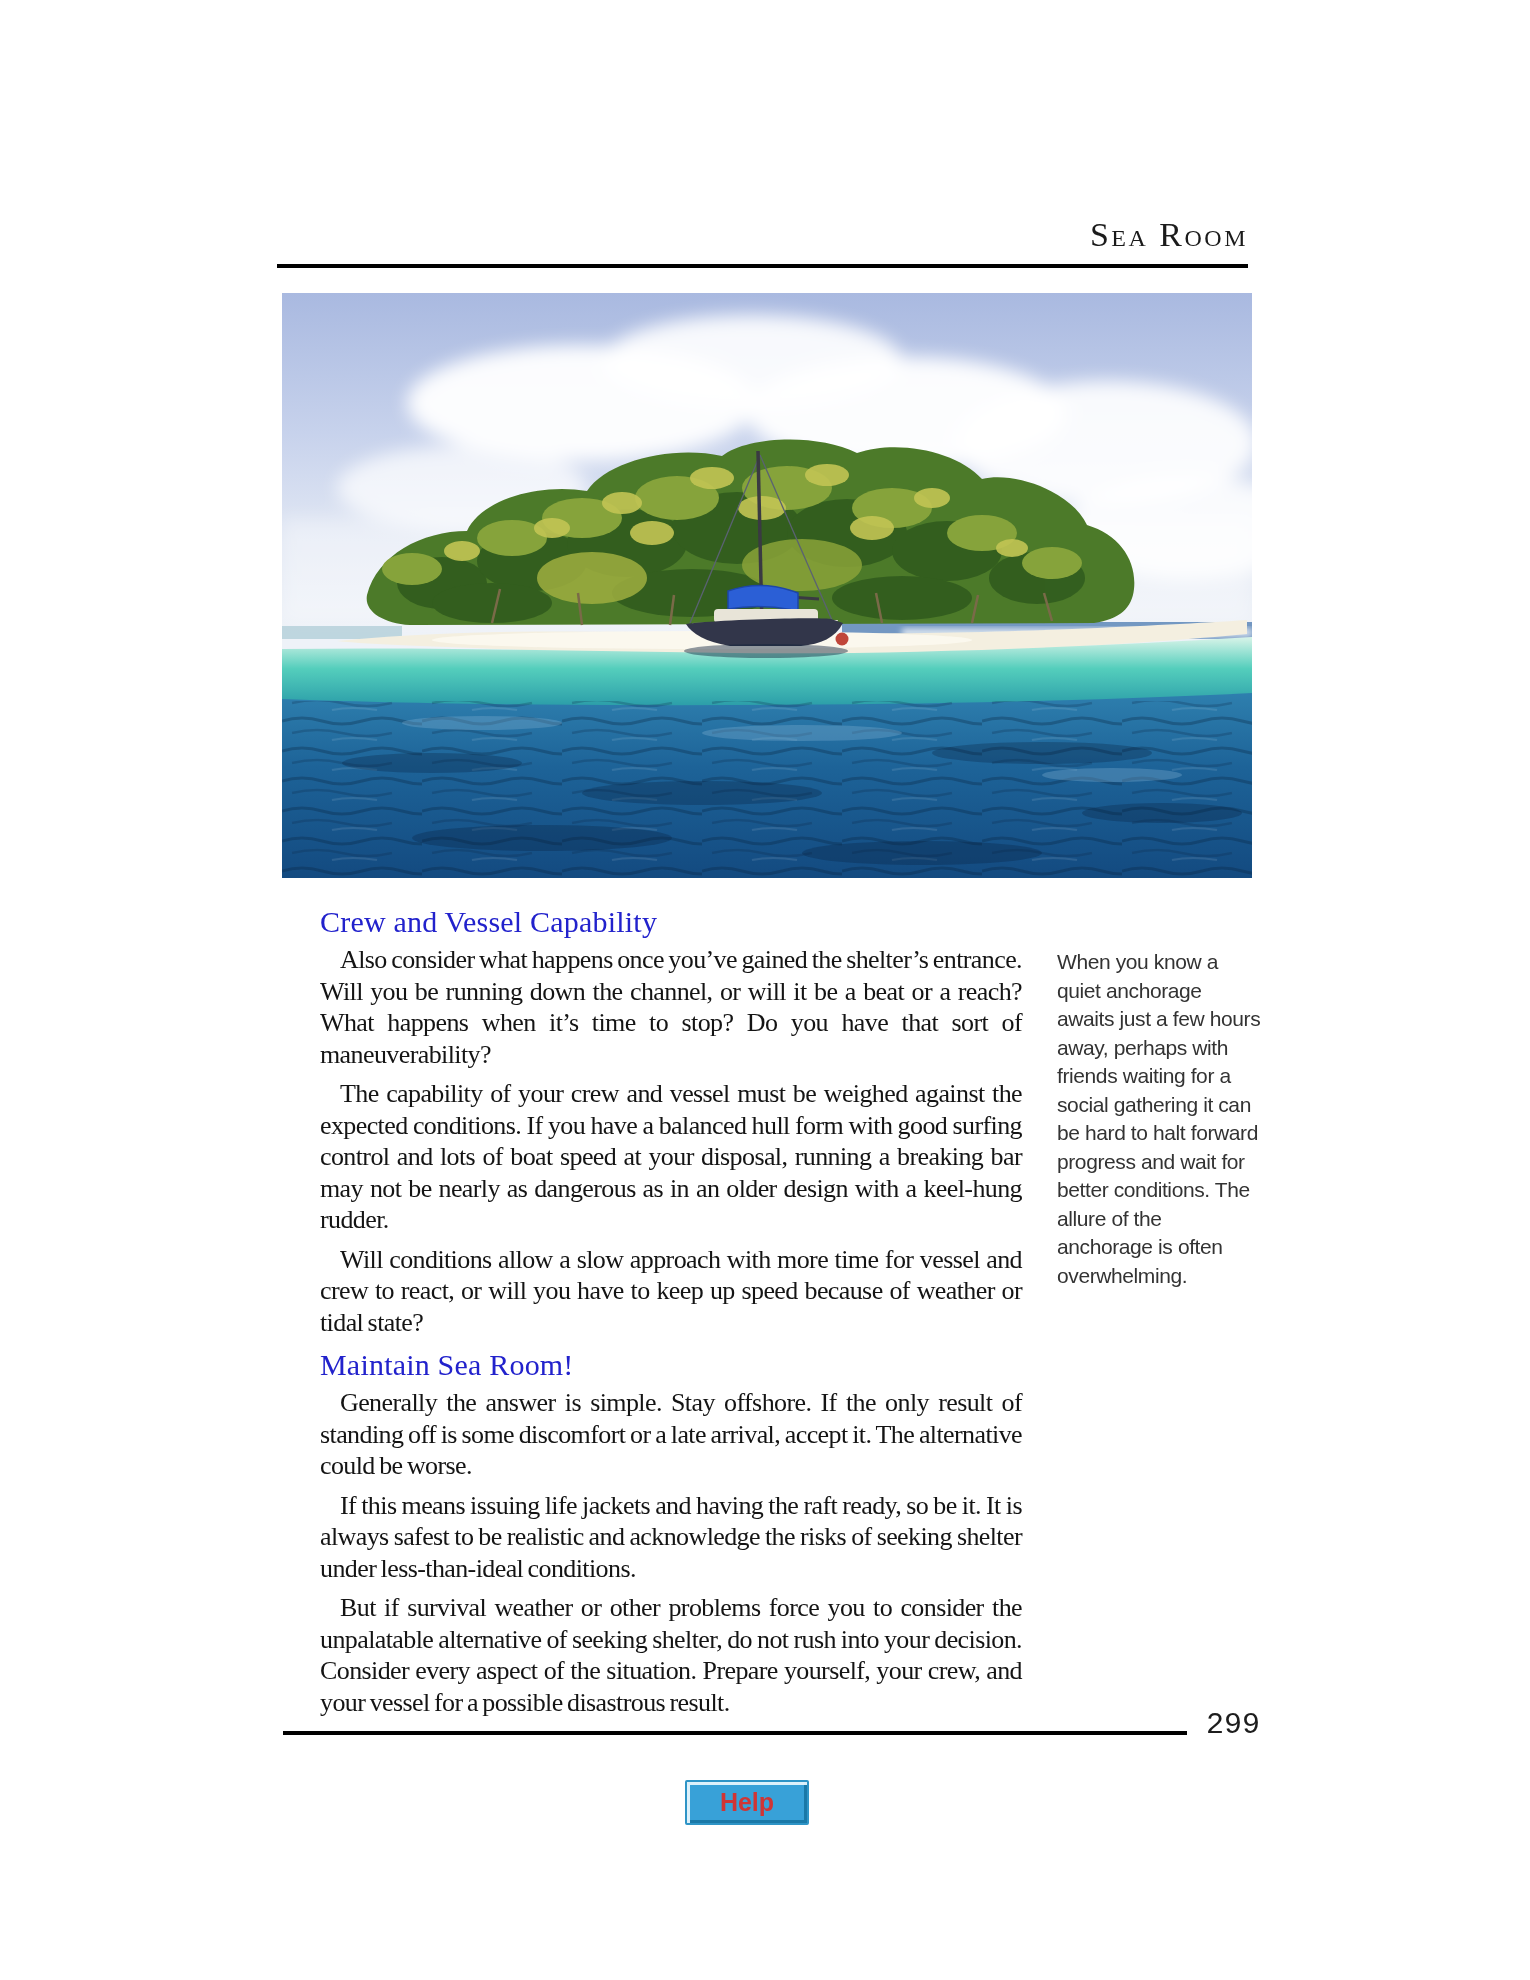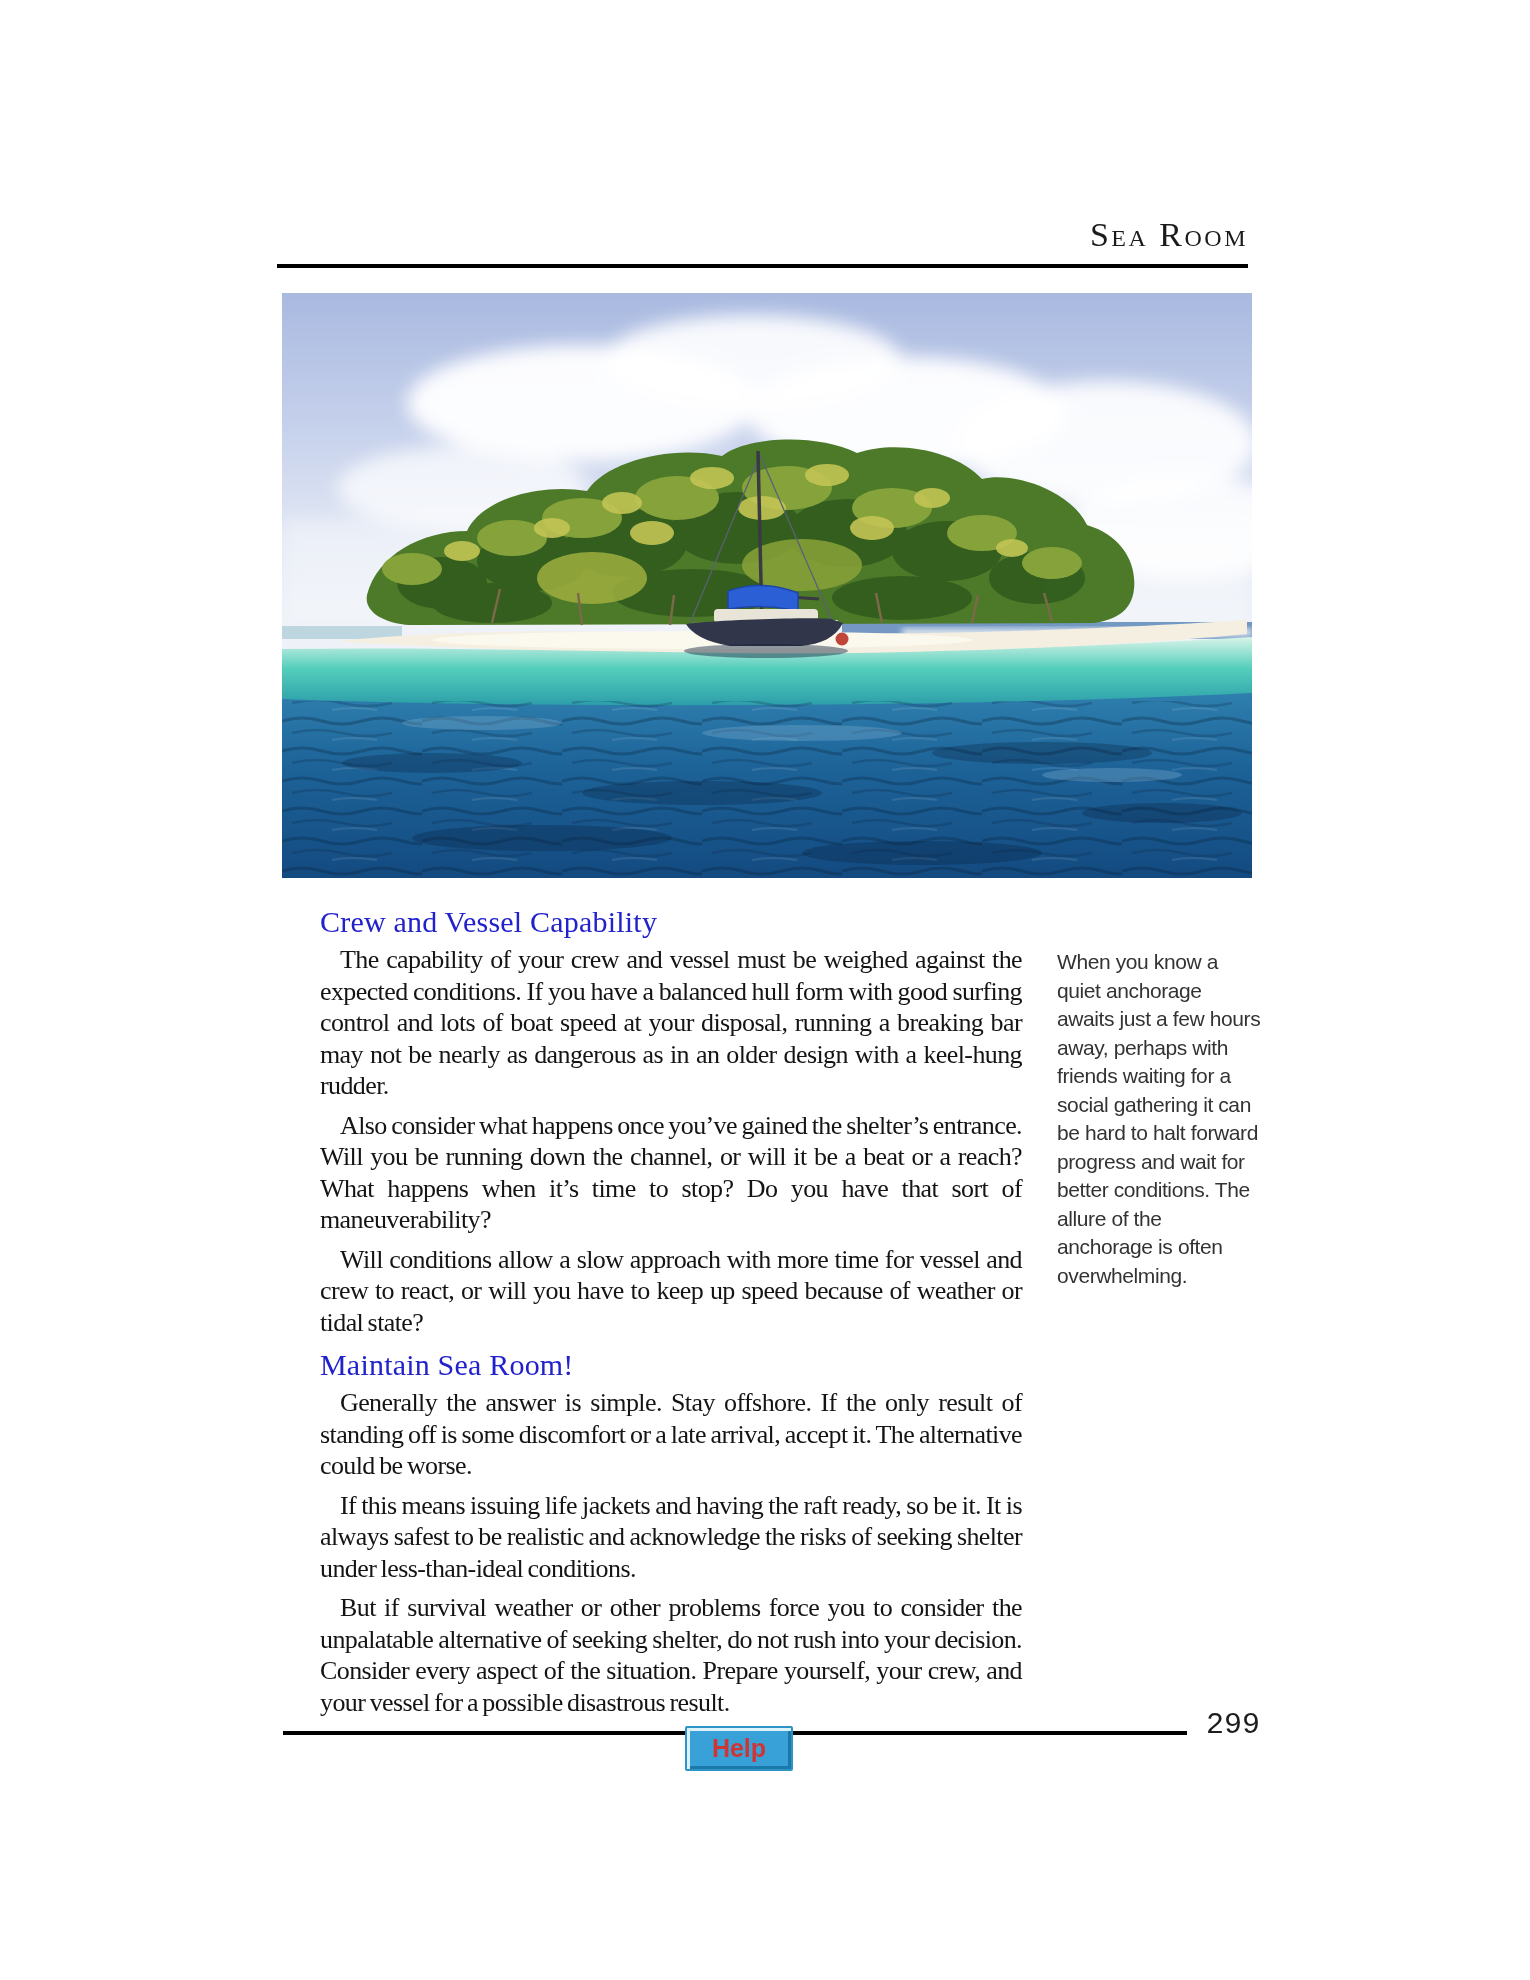--- a/index.html
+++ b/index.html
@@ -40,21 +40,21 @@
 
   .sidebar{position:absolute;left:1057px;top:948px;width:210px;
     font-family:"Liberation Sans",sans-serif;color:var(--sidebar-ink);}
   .sidebar p{margin:0 6px 7px 0;font-size:21px;line-height:28.5px;letter-spacing:-0.4px;}
 
   .page-number{position:absolute;left:1206px;top:1708px;
     font-family:Liberation Mono, monospace;font-size:30px;color:#1d1d1d;}
   .bottom-rule{position:absolute;left:283px;top:1731px;width:904px;height:4px;background:var(--rule-ink);}
 
   .help-btn{
-    position:absolute;left:685px;top:1726px;width:108px;height:45px;
+    position:absolute;left:685px;top:1780px;width:124px;height:45px;
     background:var(--help-face);
     border:2px solid var(--help-border);
     border-radius:2px;
     box-shadow:inset 3px 3px 0 rgba(230,246,253,0.95), inset -3px -3px 0 rgba(16,108,152,0.75);
     color:var(--help-text);
     font-family:"Liberation Sans",sans-serif;font-size:25px;font-weight:bold;
     display:flex;align-items:center;justify-content:center;
     padding:0;cursor:pointer;
   }
 </style>
@@ -191,22 +191,22 @@
         <path d="M404,331 C430,327 525,324 549,326 L561,330 C553,345 539,351 519,353 L448,353 C424,349 410,341 404,331 Z" fill="#32364a"></path>
         <circle cx="560" cy="346" r="6.5" fill="#c0463a"></circle>
         <ellipse cx="484" cy="358" rx="82" ry="7" fill="rgba(15,35,60,0.45)"></ellipse>
       </g>
     </svg>
   </figure>
 
   <main class="body-col">
     <section>
       <h2>Crew and Vessel Capability</h2>
+      <p>Also consider what happens once you’ve gained the shelter’s entrance. Will you be running down the channel, or will it be a beat or a reach? What happens when it’s time to stop? Do you have that sort of maneuverability?</p>
       <p>The capability of your crew and vessel must be weighed against the expected conditions. If you have a balanced hull form with good surfing control and lots of boat speed at your disposal, running a breaking bar may not be nearly as dangerous as in an older design with a keel-hung rudder.</p>
-      <p>Also consider what happens once you’ve gained the shelter’s entrance. Will you be running down the channel, or will it be a beat or a reach? What happens when it’s time to stop? Do you have that sort of maneuverability?</p>
       <p>Will conditions allow a slow approach with more time for vessel and crew to react, or will you have to keep up speed because of weather or tidal state?</p>
     </section>
     <section>
       <h2>Maintain Sea Room!</h2>
       <p>Generally the answer is simple. Stay offshore. If the only result of standing off is some discomfort or a late arrival, accept it. The alternative could be worse.</p>
       <p>If this means issuing life jackets and having the raft ready, so be it. It is always safest to be realistic and acknowledge the risks of seeking shelter under less-than-ideal conditions.</p>
       <p>But if survival weather or other problems force you to consider the unpalatable alternative of seeking shelter, do not rush into your decision. Consider every aspect of the situation. Prepare yourself, your crew, and your vessel for a possible disastrous result.</p>
     </section>
   </main>
 

